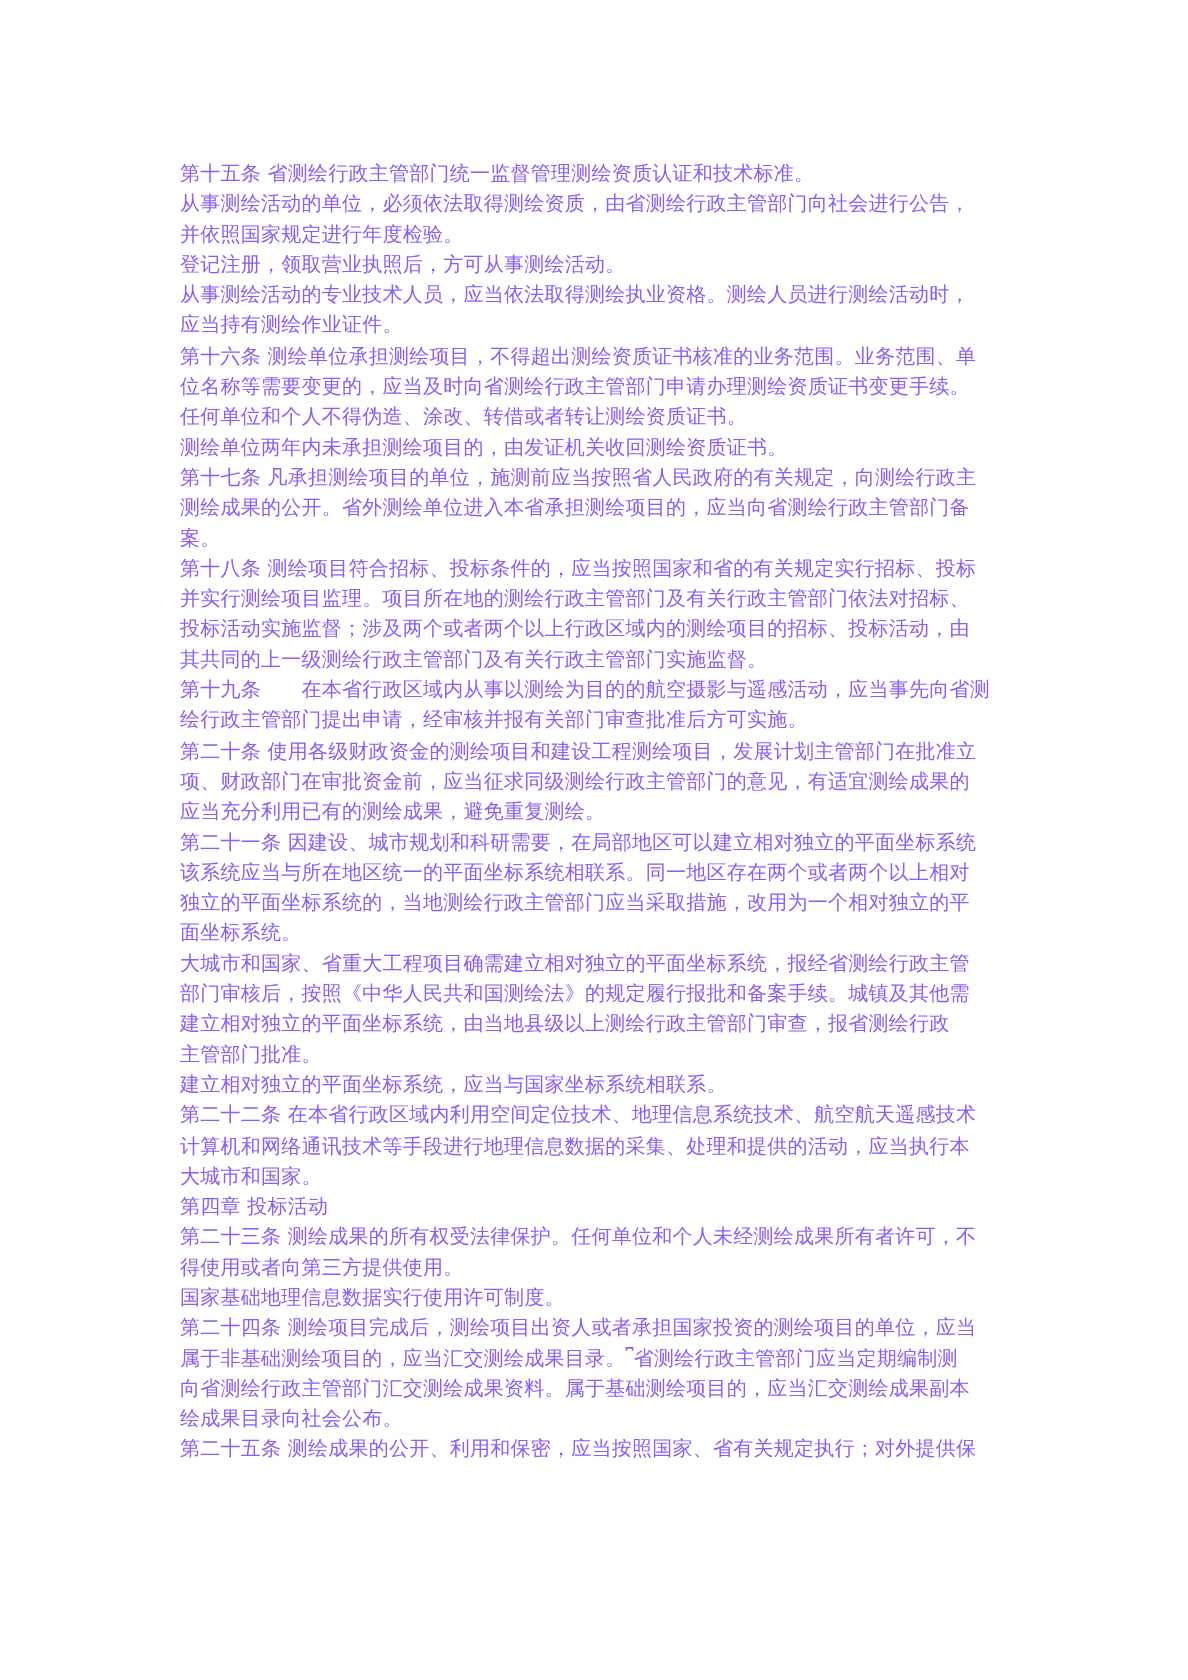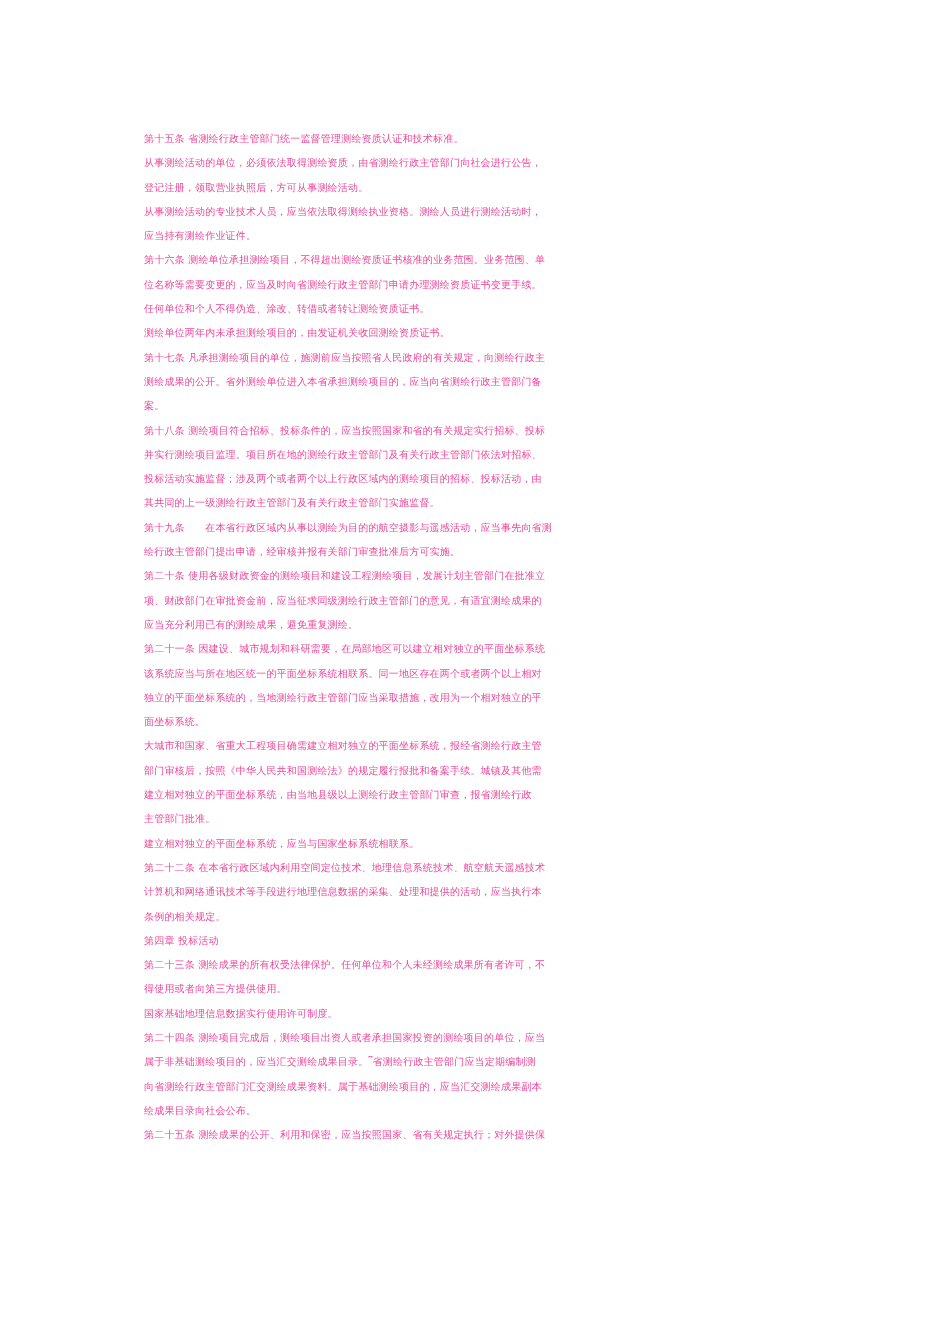--- a/index.html
+++ b/index.html
@@ -3,32 +3,33 @@
 <meta charset="utf-8">
 <style>
   html, body { margin: 0; padding: 0; background: #ffffff; }
   body { width: 950px; height: 1344px; position: relative; overflow: hidden; }
   .page {
     position: absolute;
     left: 144px;
     top: 127px;
     width: 670px;
     font-family: "DejaVu Serif", "Liberation Serif", serif;
-    font-size: 10px;
+    font-size: 16px;
     line-height: 24.3px;
-    color: #ec4899;
+    color: #8b5cf6;
   }
   .line { white-space: nowrap; height: 24.3px; letter-spacing: 0.2px; }
 </style>
 </head>
 <body>
 
 <div class="page">
   <div class="line">第十五条 省测绘行政主管部门统一监督管理测绘资质认证和技术标准。</div>
   <div class="line">从事测绘活动的单位，必须依法取得测绘资质，由省测绘行政主管部门向社会进行公告，</div>
+  <div class="line">并依照国家规定进行年度检验。</div>
   <div class="line">登记注册，领取营业执照后，方可从事测绘活动。</div>
   <div class="line">从事测绘活动的专业技术人员，应当依法取得测绘执业资格。测绘人员进行测绘活动时，</div>
   <div class="line">应当持有测绘作业证件。</div>
   <div class="line">第十六条 测绘单位承担测绘项目，不得超出测绘资质证书核准的业务范围。业务范围、单</div>
   <div class="line">位名称等需要变更的，应当及时向省测绘行政主管部门申请办理测绘资质证书变更手续。</div>
   <div class="line">任何单位和个人不得伪造、涂改、转借或者转让测绘资质证书。</div>
   <div class="line">测绘单位两年内未承担测绘项目的，由发证机关收回测绘资质证书。</div>
   <div class="line">第十七条 凡承担测绘项目的单位，施测前应当按照省人民政府的有关规定，向测绘行政主</div>
   <div class="line">测绘成果的公开。省外测绘单位进入本省承担测绘项目的，应当向省测绘行政主管部门备</div>
   <div class="line">案。</div>
@@ -45,21 +46,21 @@
   <div class="line">该系统应当与所在地区统一的平面坐标系统相联系。同一地区存在两个或者两个以上相对</div>
   <div class="line">独立的平面坐标系统的，当地测绘行政主管部门应当采取措施，改用为一个相对独立的平</div>
   <div class="line">面坐标系统。</div>
   <div class="line">大城市和国家、省重大工程项目确需建立相对独立的平面坐标系统，报经省测绘行政主管</div>
   <div class="line">部门审核后，按照《中华人民共和国测绘法》的规定履行报批和备案手续。城镇及其他需</div>
   <div class="line">建立相对独立的平面坐标系统，由当地县级以上测绘行政主管部门审查，报省测绘行政</div>
   <div class="line">主管部门批准。</div>
   <div class="line">建立相对独立的平面坐标系统，应当与国家坐标系统相联系。</div>
   <div class="line">第二十二条 在本省行政区域内利用空间定位技术、地理信息系统技术、航空航天遥感技术</div>
   <div class="line">计算机和网络通讯技术等手段进行地理信息数据的采集、处理和提供的活动，应当执行本</div>
-  <div class="line">条例的相关规定。</div>
+  <div class="line">大城市和国家。</div>
   <div class="line">第四章 投标活动</div>
   <div class="line">第二十三条 测绘成果的所有权受法律保护。任何单位和个人未经测绘成果所有者许可，不</div>
   <div class="line">得使用或者向第三方提供使用。</div>
   <div class="line">国家基础地理信息数据实行使用许可制度。</div>
   <div class="line">第二十四条 测绘项目完成后，测绘项目出资人或者承担国家投资的测绘项目的单位，应当</div>
   <div class="line">属于非基础测绘项目的，应当汇交测绘成果目录。⎴省测绘行政主管部门应当定期编制测</div>
   <div class="line">向省测绘行政主管部门汇交测绘成果资料。属于基础测绘项目的，应当汇交测绘成果副本</div>
   <div class="line">绘成果目录向社会公布。</div>
   <div class="line">第二十五条 测绘成果的公开、利用和保密，应当按照国家、省有关规定执行；对外提供保</div>
 </div>

